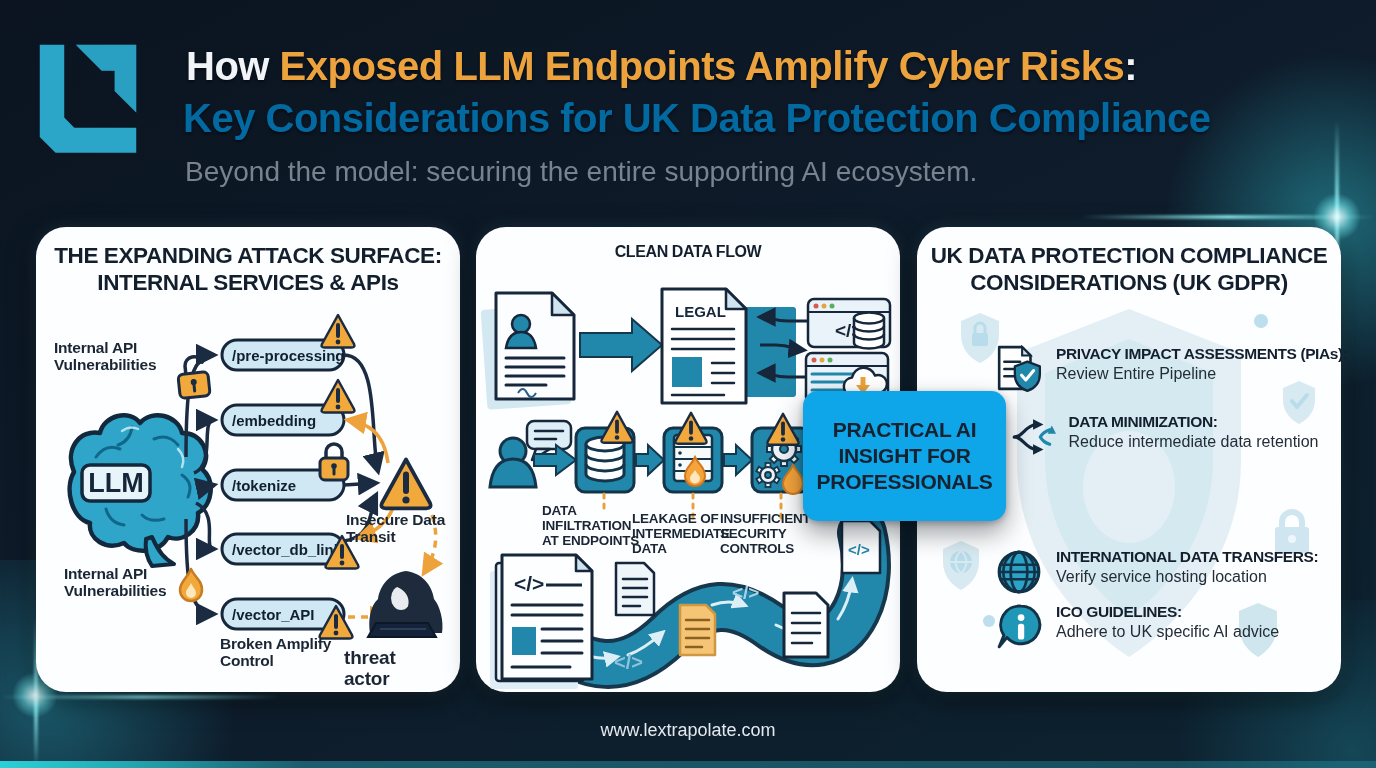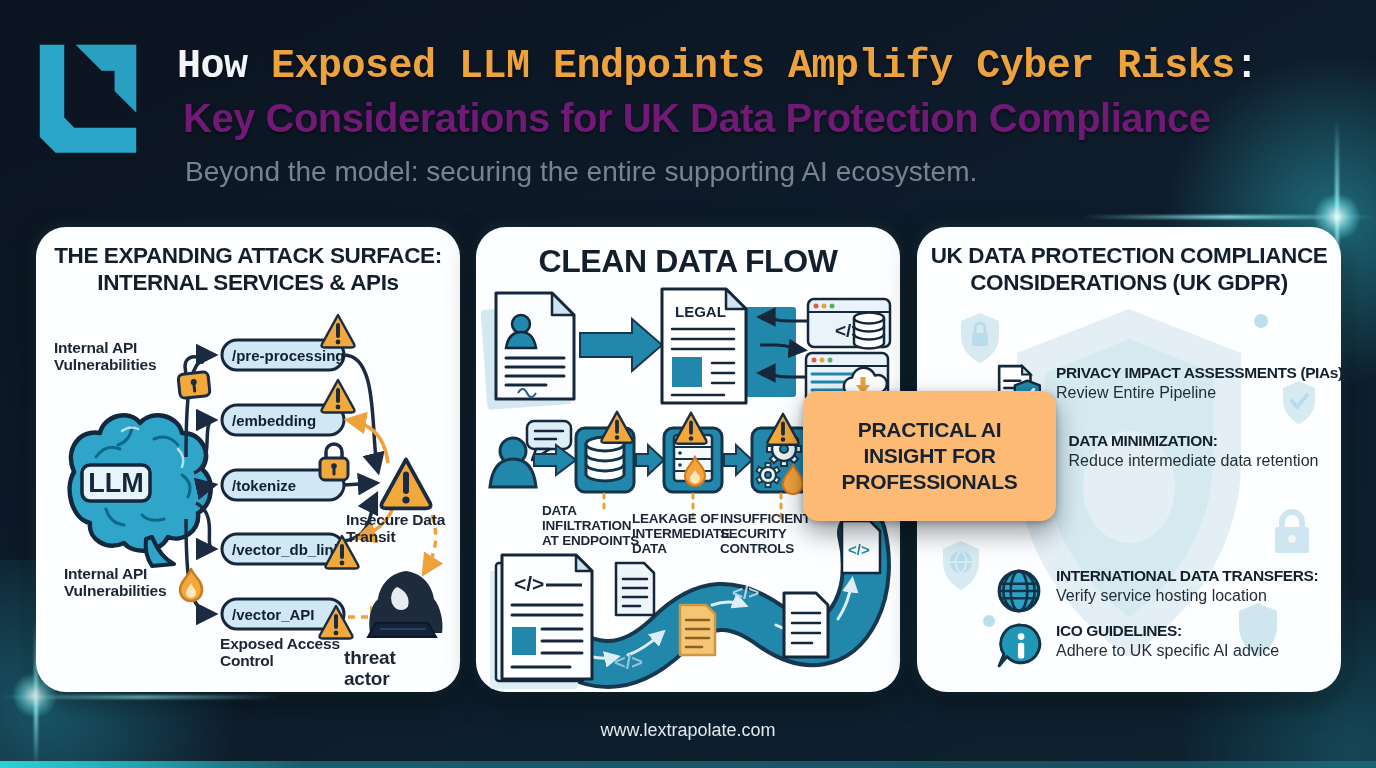--- a/index.html
+++ b/index.html
@@ -6,49 +6,49 @@
   html,body { width:1376px; height:768px; overflow:hidden; }
   body {
     position:relative;
     font-family:"Liberation Sans","DejaVu Sans",sans-serif;
     background:linear-gradient(155deg,#0b1420 0%,#0e1b2a 45%,#0d2230 100%);
   }
   .glow { position:absolute; pointer-events:none; z-index:0; }
 
   
   #logo { position:absolute; left:34px; top:42px; width:108px; height:118px; z-index:2; }
-  #title-line1 { position:absolute; left:177px; top:44px; font-size:40px; font-weight:800; letter-spacing:-0.5px; color:#f2f5f8; white-space:nowrap; z-index:2; text-shadow:0 2px 3px rgba(0,0,0,.5);font-family:Liberation Mono, monospace; }
+  #title-line1 { position:absolute; left:186px; top:44px; font-size:40px; font-weight:800; letter-spacing:-0.5px; color:#f2f5f8; white-space:nowrap; z-index:2; text-shadow:0 2px 3px rgba(0,0,0,.5); }
   #title-line1 .hl { color:#eda33d; }
-  #title-line2 { position:absolute; left:183px; top:96px; font-size:40px; font-weight:800; letter-spacing:-0.5px; color:#701a75; white-space:nowrap; z-index:2; text-shadow:0 2px 3px rgba(0,0,0,.5); }
+  #title-line2 { position:absolute; left:183px; top:96px; font-size:40px; font-weight:800; letter-spacing:-0.5px; color:#0369a1; white-space:nowrap; z-index:2; text-shadow:0 2px 3px rgba(0,0,0,.5); }
   #subtitle { position:absolute; left:185px; top:156px; font-size:28px; color:#79838f; z-index:2; }
 
   
   .panel { position:absolute; top:227px; width:424px; height:465px; background:#fdfeff;
     border-radius:30px; z-index:1;
     box-shadow:0 8px 28px rgba(0,0,0,.5), 0 0 16px rgba(120,215,230,.15); }
   #panel-attack { left:36px; }
   #panel-flow { left:476px; }
   #panel-compliance { left:917px; }
   .panel-heading { position:absolute; left:0; right:0; top:16px; text-align:center;
     font-size:22.5px; font-weight:bold; letter-spacing:-0.4px; color:#141f2e;
     white-space:pre-line; line-height:1.18; z-index:3; }
   .psvg { position:absolute; left:0; top:0; width:424px; height:465px; z-index:2; }
   .lbl { position:absolute; font-weight:bold; color:#1b2635; text-align:left;
     white-space:pre-line; line-height:1.12; font-size:14.5px; letter-spacing:-0.2px; z-index:3; }
 
   
-  .p3row { position:absolute; left:78px; width:336px; display:flex; align-items:flex-start; gap:13px; z-index:3;margin-top:19px; }
+  .p3row { position:absolute; left:78px; width:336px; display:flex; align-items:flex-start; gap:13px; z-index:3; }
   .p3icon { width:48px; height:48px; flex:0 0 48px; }
   .p3title { font-size:15.5px; font-weight:bold; letter-spacing:-0.4px; color:#141f2e; white-space:nowrap; }
   .p3desc { font-size:16px; color:#232d38; margin-top:2px; white-space:nowrap; }
   #wm-svg { position:absolute; left:0; top:0; width:424px; height:465px; z-index:1; }
 
   
-  #callout { position:absolute; left:803px; top:391px; width:253px; height:130px;
-    background:#fdba74; border-radius:15px; z-index:5;
+  #callout { position:absolute; left:803px; top:391px; width:203px; height:130px;
+    background:#0ea5e9; border-radius:15px; z-index:5;
     box-shadow:0 12px 26px rgba(5,12,20,.4), 0 2px 6px rgba(5,12,20,.25);
     display:flex; align-items:center; justify-content:center; text-align:center;
     font-size:21px; font-weight:800; letter-spacing:-0.3px; color:#16222f;
     white-space:pre-line; line-height:1.25; }
 
   #footer-url { position:absolute; left:0; right:0; top:720px; text-align:center;
     font-size:18px; color:#e3e9ee; z-index:2; }
 
   .flare-h { background:linear-gradient(90deg,rgba(80,220,225,0),rgba(140,240,245,.9),rgba(80,220,225,0)); filter:blur(1px); }
   .flare-v { background:linear-gradient(180deg,rgba(80,220,225,0),rgba(150,245,250,.95),rgba(80,220,225,0)); filter:blur(1px); }
@@ -196,27 +196,27 @@
       <line x1="12" y1="58" x2="58" y2="58" stroke="#2c3f57" stroke-width="2"></line>
     </g>
   </svg>
 
   <div class="lbl" style="left:18px;top:112px;width:150px;font-size:15.5px;">Internal API
 Vulnerabilities</div>
   <div class="lbl" style="left:28px;top:338px;width:134px;font-size:15.5px;">Internal API
 Vulnerabilities</div>
   <div class="lbl" style="left:310px;top:284px;width:132px;font-size:15.5px;">Insecure Data
 Transit</div>
-  <div class="lbl" style="left:184px;top:408px;width:132px;font-size:15.5px;">Exposed Access
+  <div class="lbl" style="left:184px;top:408px;width:132px;font-size:15.5px;">Broken Amplify
 Control</div>
   <div class="lbl" style="left:308px;top:420px;width:102px;font-size:19px;">threat actor</div>
 </div>
 
 <div class="panel" id="panel-flow">
-  <div class="panel-heading" style="font-size:32px;">CLEAN DATA FLOW</div>
+  <div class="panel-heading" style="font-size:16px;">CLEAN DATA FLOW</div>
 
   <svg class="psvg" viewBox="0 0 424 465">
     <defs>
       <marker id="p2nav" viewBox="0 0 10 10" refX="8" refY="5" markerWidth="6.5" markerHeight="6.5" orient="auto-start-reverse">
           <path d="M0,0 L10,5 L0,10 Z" fill="#16263b"></path>
         </marker>
       <marker id="p2w" viewBox="0 0 10 10" refX="7" refY="5" markerWidth="5.5" markerHeight="5.5" orient="auto-start-reverse">
           <path d="M0,0 L10,5 L0,10 Z" fill="#dceff6"></path>
         </marker>
     </defs>

